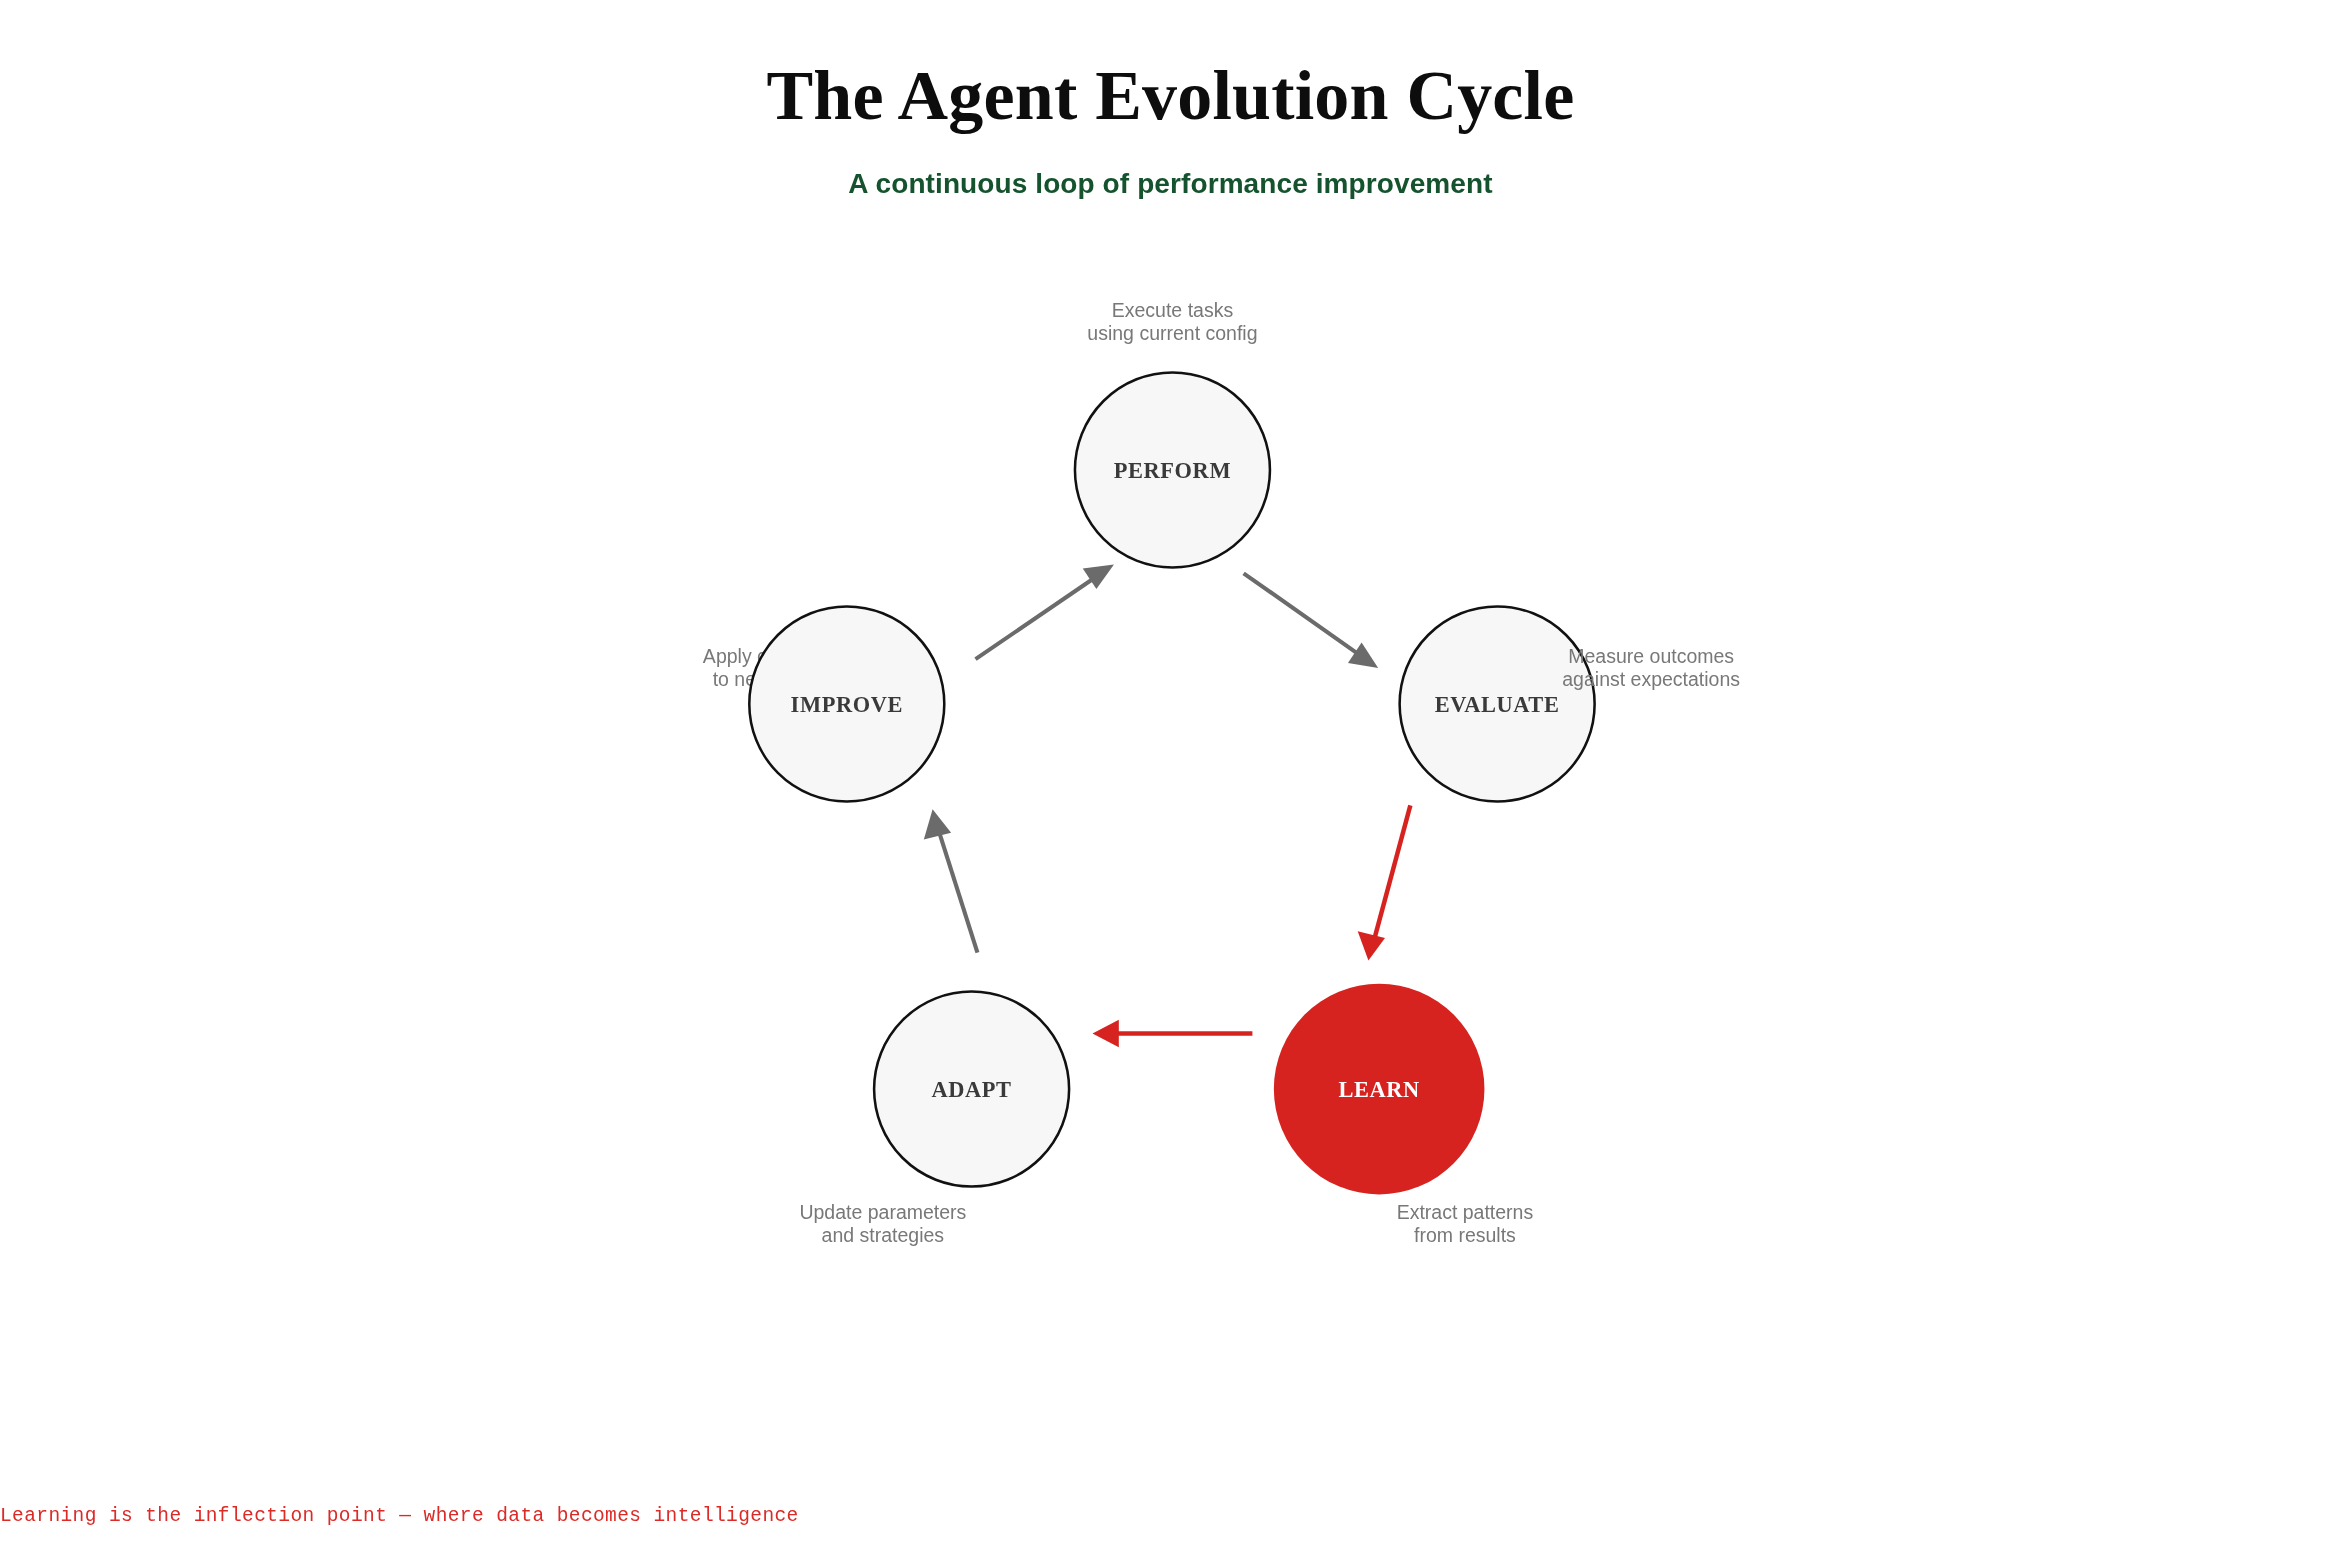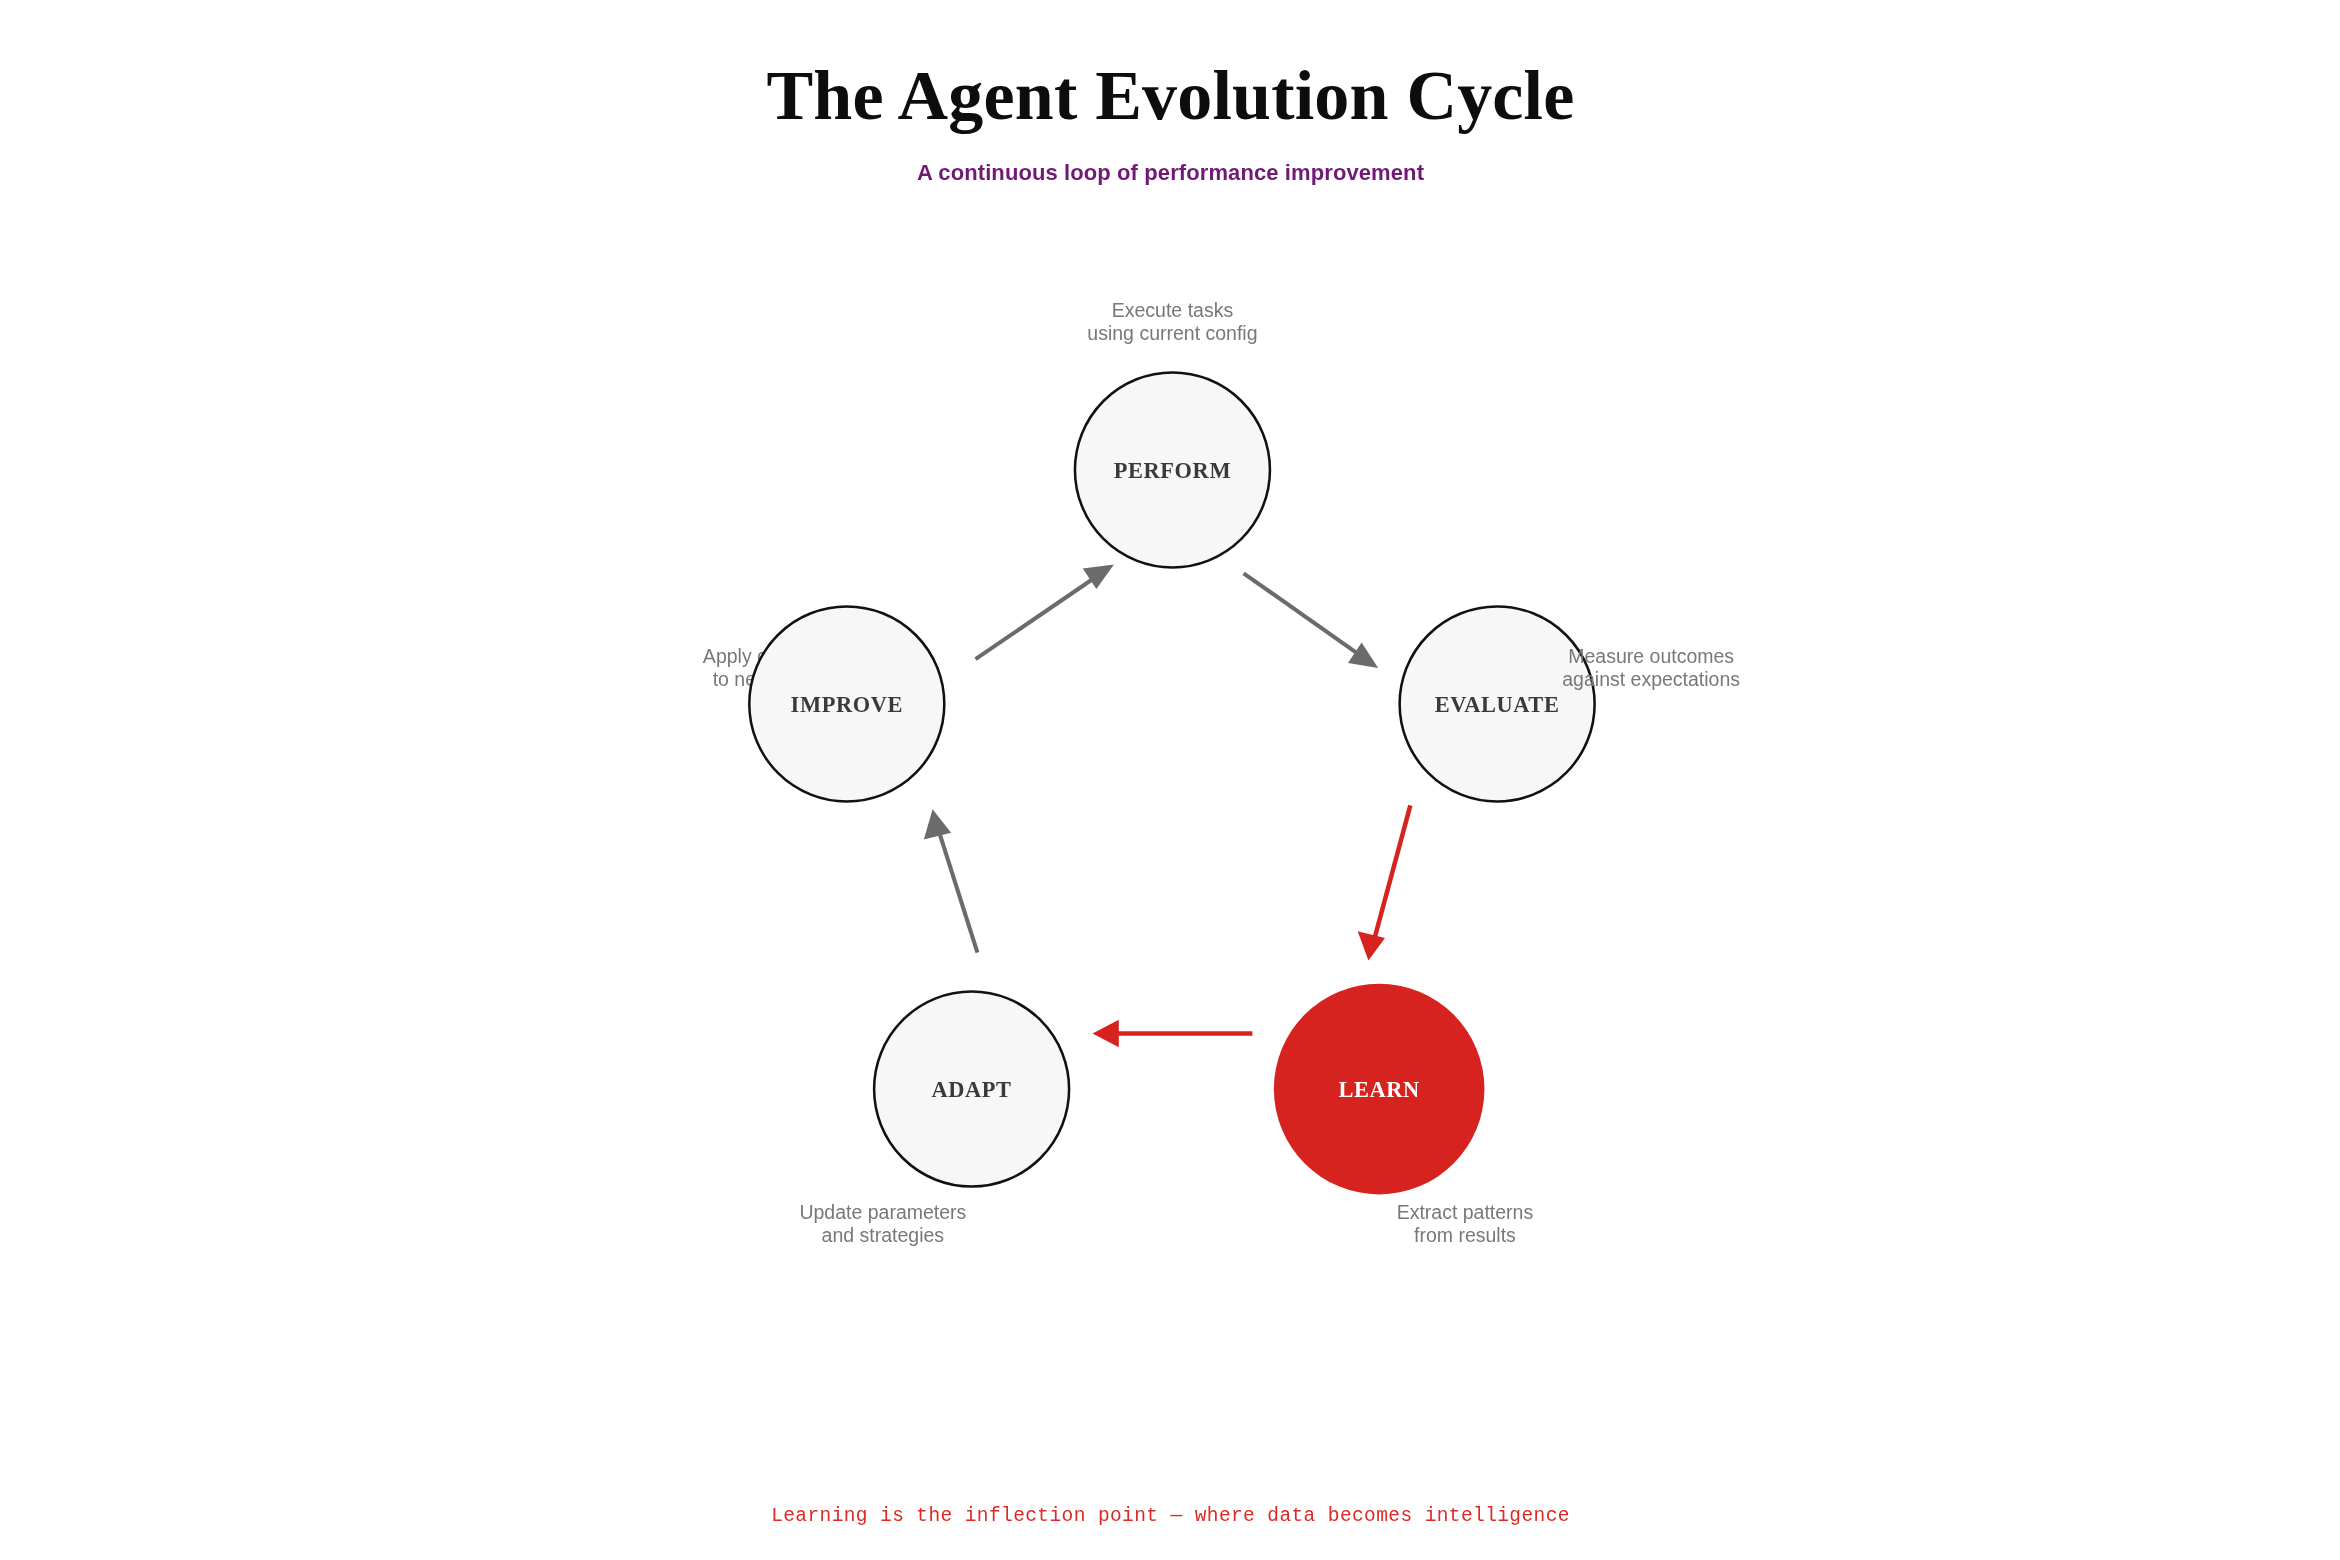--- a/index.html
+++ b/index.html
@@ -33,32 +33,31 @@
     font-size: 70px;
     color: #0d0d0d;
     letter-spacing: 0.2px;
     margin: 0;
     padding-top: 57px;
     line-height: 1.1;
   }
   .subtitle {
     font-family: "Liberation Sans", sans-serif;
     font-weight: bold;
-    font-size: 22px;
-    color: #701a75;
-    margin: 8px;
+    font-size: 28px;
+    color: #14532d;
+    margin: 16px;
     padding-top: 17.6px;
     letter-spacing: 0.1px;
   }
   .footer {
     position: absolute;
     left: 0;
     top: 1505px;
     width: 2341px;
-    text-align: center;
     font-family: "Liberation Mono", monospace;
     font-size: 19.5px;
     color: #dc2a27;
     letter-spacing: 0.4px;
   }
   svg { display: block; }
   .node-circle {
     fill: #f7f7f7;
     stroke: #111111;
     stroke-width: 2.6;

